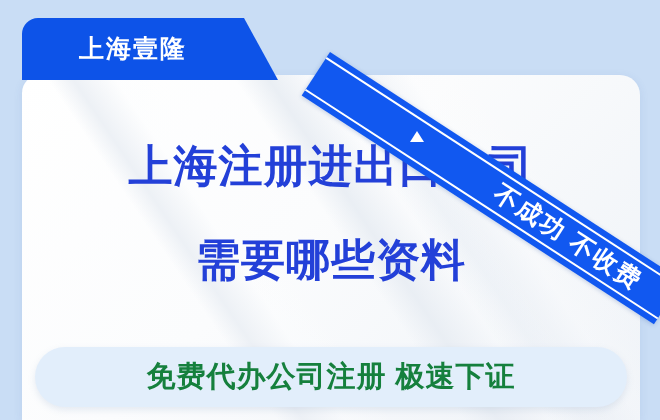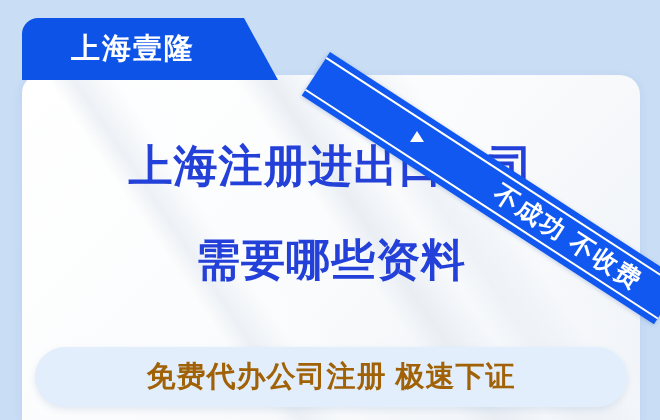--- a/index.html
+++ b/index.html
@@ -39,21 +39,21 @@
     position: absolute;
     left: 0; top: 0;
     width: 222px;
     height: 62px;
     display: flex;
     align-items: center;
     justify-content: center;
   }
   #brand-tab-label {
     color: #ffffff;
-    font-size: 29px;
+    font-size: 25px;
     font-weight: bold;
     letter-spacing: 2px;
     line-height: 1;
     white-space: nowrap;
     padding-bottom: 2px;
   }
 
   
   #card {
     position: absolute;
@@ -116,21 +116,21 @@
     height: 60px;
     background: #e2eefb;
     border-radius: 30px;
     display: flex;
     align-items: center;
     justify-content: center;
     box-shadow: 0 3px 7px rgba(120,150,190,0.18);
     z-index: 4;
   }
   #cta-pill-label {
-    color: #a16207;
+    color: #15803d;
     font-size: 29px;
     font-weight: bold;
     letter-spacing: 1px;
     line-height: 1;
     white-space: nowrap;
     padding-bottom: 2px;
   }
 
   
   #ribbon {

